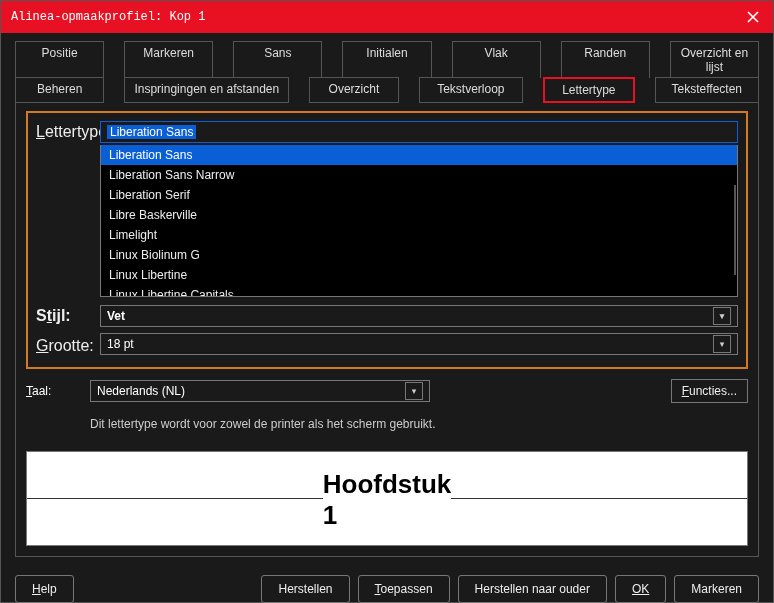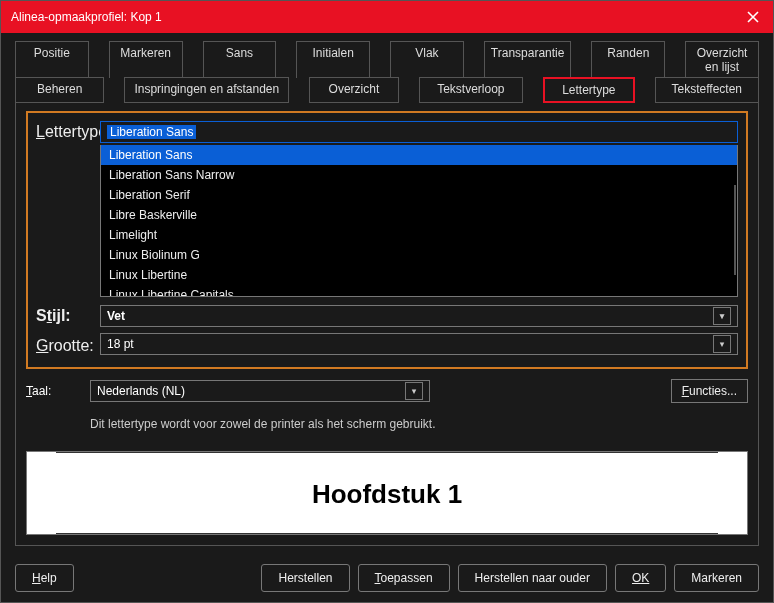--- a/index.html
+++ b/index.html
@@ -21,20 +21,21 @@
   flex-direction: column;
 }
 .titlebar {
   background: #e81123;
   color: #fff;
   display: flex;
   align-items: center;
   justify-content: space-between;
   padding: 6px 10px;
   font-size: 12px;
+  font-family: Liberation Mono, monospace;
 }
 .titlebar .close {
   width: 20px;
   height: 20px;
   display: flex;
   align-items: center;
   justify-content: center;
   cursor: pointer;
 }
 .content {
@@ -191,24 +192,24 @@
 .hint {
   margin-top: 14px;
   margin-left: 64px;
   font-size: 12px;
   color: #ccc;
 }
 .preview {
   margin-top: 20px;
   border: 1px solid #777;
   background: #fff;
-  height: 84px;
-  display: flex;
-  flex-direction: column;
-  justify-content: space-between;
+  height: 95px;
+  display: flex;
+  flex-direction: row;
+  justify-content: flex-end;
   align-items: center;
 }
 .preview .line {
   width: 92%;
   border-top: 1px solid #333;
 }
 .preview .ptext {
   font-family: "Liberation Sans", Arial, sans-serif;
   font-weight: bold;
   font-size: 26px;
@@ -249,21 +250,20 @@
     </div>
   </div>
 
   <div class="content">
     <div class="tabs-row row1">
       <div class="tab">Positie</div>
       <div class="tab">Markeren</div>
       <div class="tab">Sans</div>
       <div class="tab">Initialen</div>
       <div class="tab">Vlak</div>
-      <div class="tab">Transparantie</div>
       <div class="tab">Randen</div>
       <div class="tab">Overzicht en lijst</div>
     </div>
     <div class="tabs-row row2">
       <div class="tab" style="flex:1">Beheren</div>
       <div class="tab" style="flex:2">Inspringingen en afstanden</div>
       <div class="tab" style="flex:1">Overzicht</div>
       <div class="tab" style="flex:1.2">Tekstverloop</div>
       <div class="tab active" style="flex:1">Lettertype</div>
       <div class="tab" style="flex:1.2">Teksteffecten</div>

